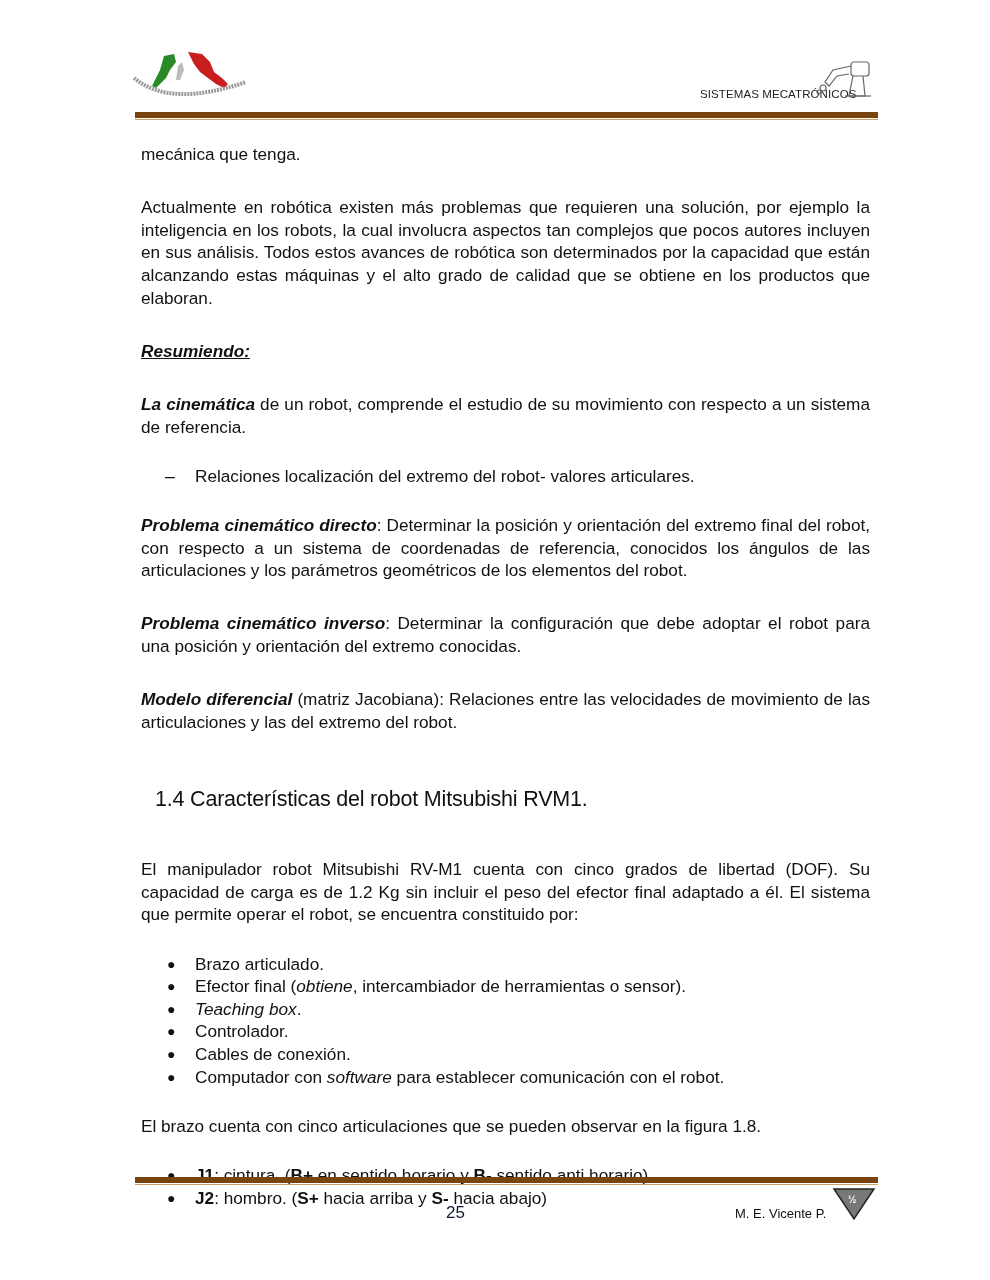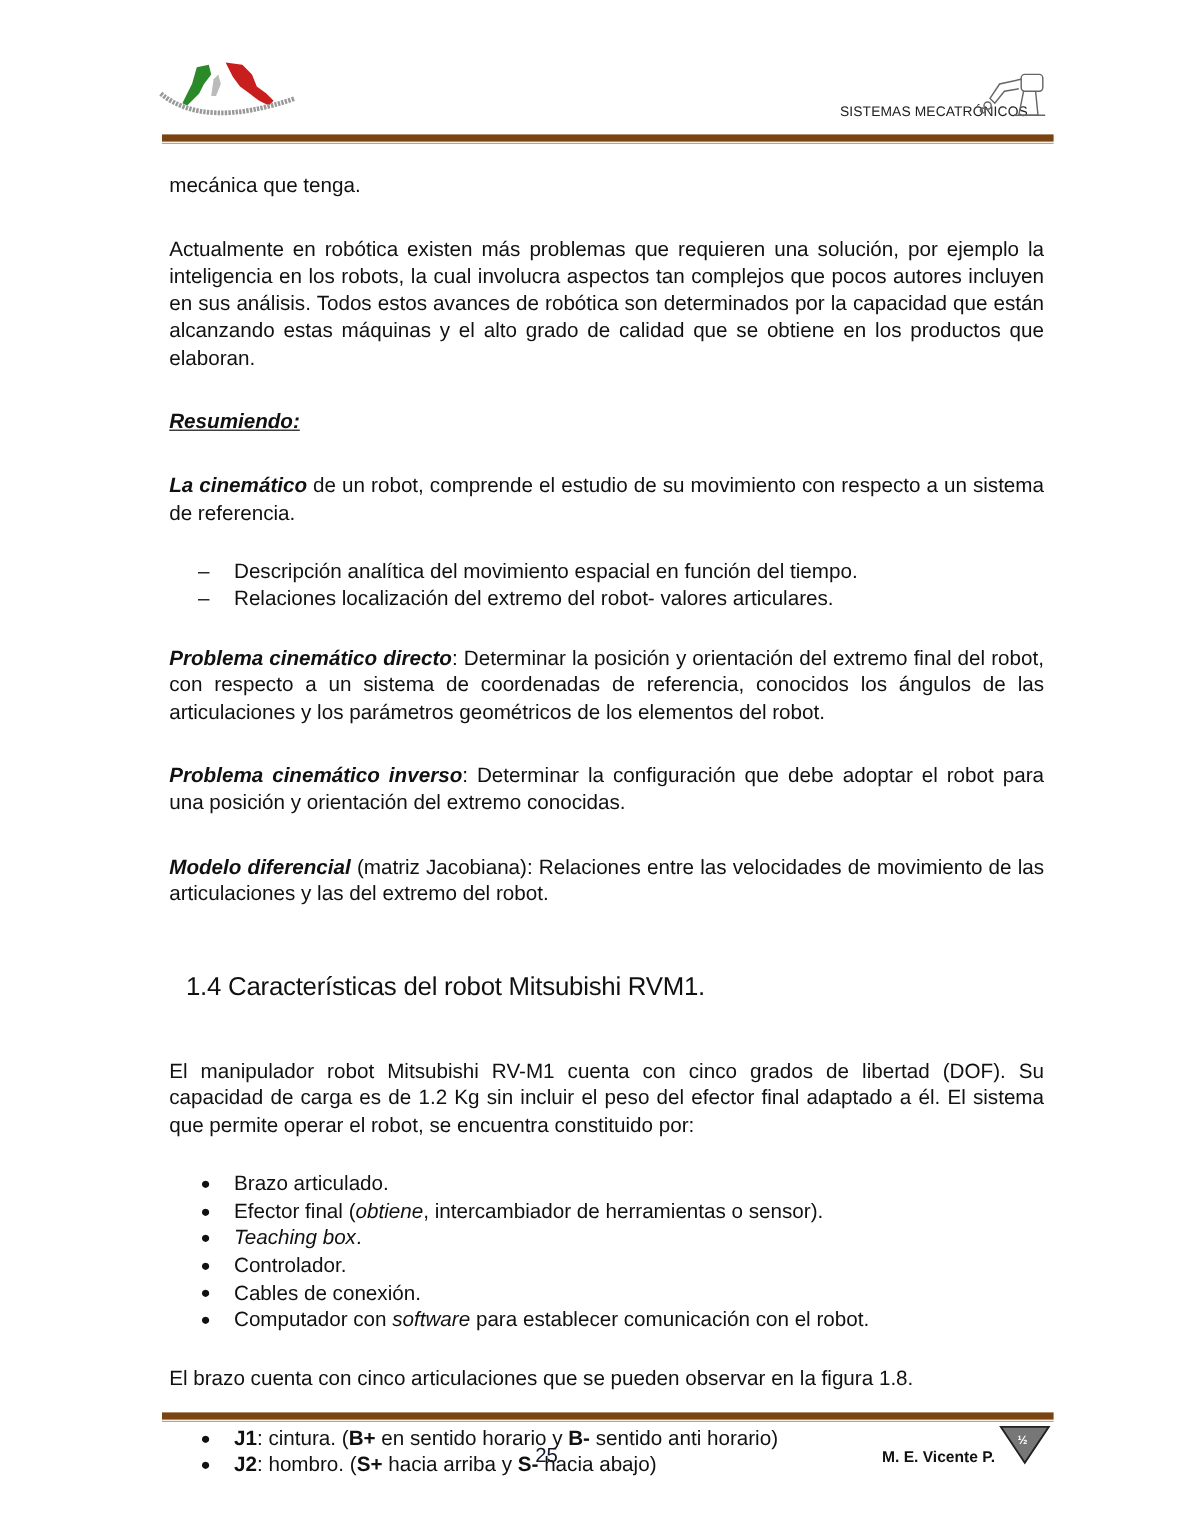--- a/index.html
+++ b/index.html
@@ -15,21 +15,21 @@
   .content p { margin:4px; text-align:justify; }
   .gap { height:22.6px; }
   .bi { font-weight:bold; font-style:italic; }
   .u { text-decoration:underline; }
   .h2 { font-size:21.5px; font-weight:normal; margin:18px; line-height:26px; letter-spacing:-0.2px; }
   ul.dash, ul.dot { list-style:none; margin:0; padding:0; }
   ul.dash li, ul.dot li { position:relative; padding-left:58px; }
   ul.dash li .mk { position:absolute; left:28px; top:0; }
   ul.dot li .mk { position:absolute; left:30px; top:0; font-size:14px; }
   .footer-page { position:absolute; left:446px; top:1203px; font-size:17px; color:#0f172a; }
-  .footer-author { position:absolute; left:735px; top:1206px; font-size:13px; font-weight:bold; }
+  .footer-author { position:absolute; left:735px; top:1206px; font-size:13px; font-weight:normal; }
   .footer-logo { position:absolute; left:832px; top:1187px; width:44px; height:34px; }
 </style>
 </head>
 <body>
 
 <div class="header-logo">
   <svg width="120" height="62" viewBox="0 0 120 62">
     <path d="M34 8 L44 6 L46 14 L40 22 L36 30 L30 36 L26 40 L22 38 L26 30 L30 22 Z" fill="#2a8a2a"></path>
     <path d="M58 4 L72 6 L80 14 L84 24 L92 30 L98 36 L94 40 L86 36 L78 30 L70 24 L64 16 Z" fill="#c81e1e"></path>
     <path d="M48 18 L52 14 L54 22 L50 32 L46 32 Z" fill="#bbb"></path>
@@ -54,24 +54,24 @@
     <div class="thin"></div>
 </div>
 
 <div class="content">
   <p>mecánica que tenga.</p>
   <div class="gap"></div>
   <p>Actualmente en robótica existen más problemas que requieren una solución, por ejemplo la inteligencia en los robots, la cual involucra aspectos tan complejos que pocos autores incluyen en sus análisis. Todos estos avances de robótica son determinados por la capacidad que están alcanzando estas máquinas y el alto grado de calidad que se obtiene en los productos que elaboran.</p>
   <div class="gap"></div>
   <p><span class="bi u">Resumiendo:</span></p>
   <div class="gap"></div>
-  <p><span class="bi">La cinemático</span><span> de un robot, comprende el estudio de su movimiento con respecto a un sistema de referencia.</span></p>
+  <p><span class="bi">La cinemática</span><span> de un robot, comprende el estudio de su movimiento con respecto a un sistema de referencia.</span></p>
   <div class="gap"></div>
   <ul class="dash">
-    <li><span class="mk">–</span><span>Descripción analítica del movimiento espacial en función del tiempo.</span></li>
+    <li><span class="mk">–</span></li>
     <li><span class="mk">–</span><span>Relaciones localización del extremo del robot- valores articulares.</span></li>
   </ul>
   <div class="gap"></div>
   <p><span class="bi">Problema cinemático directo</span><span>: Determinar la posición y orientación del extremo final del robot, con respecto a un sistema de coordenadas de referencia, conocidos los ángulos de las articulaciones y los parámetros geométricos de los elementos del robot.</span></p>
   <div class="gap"></div>
   <p><span class="bi">Problema cinemático inverso</span><span>: Determinar la configuración que debe adoptar el robot para una posición y orientación del extremo conocidas.</span></p>
   <div class="gap"></div>
   <p><span class="bi">Modelo diferencial</span><span> (matriz Jacobiana): Relaciones entre las velocidades de movimiento de las articulaciones y las del extremo del robot.</span></p>
   <div class="gap" style="height:31px"></div>
   <h2 class="h2">1.4 Características del robot Mitsubishi RVM1.</h2>

